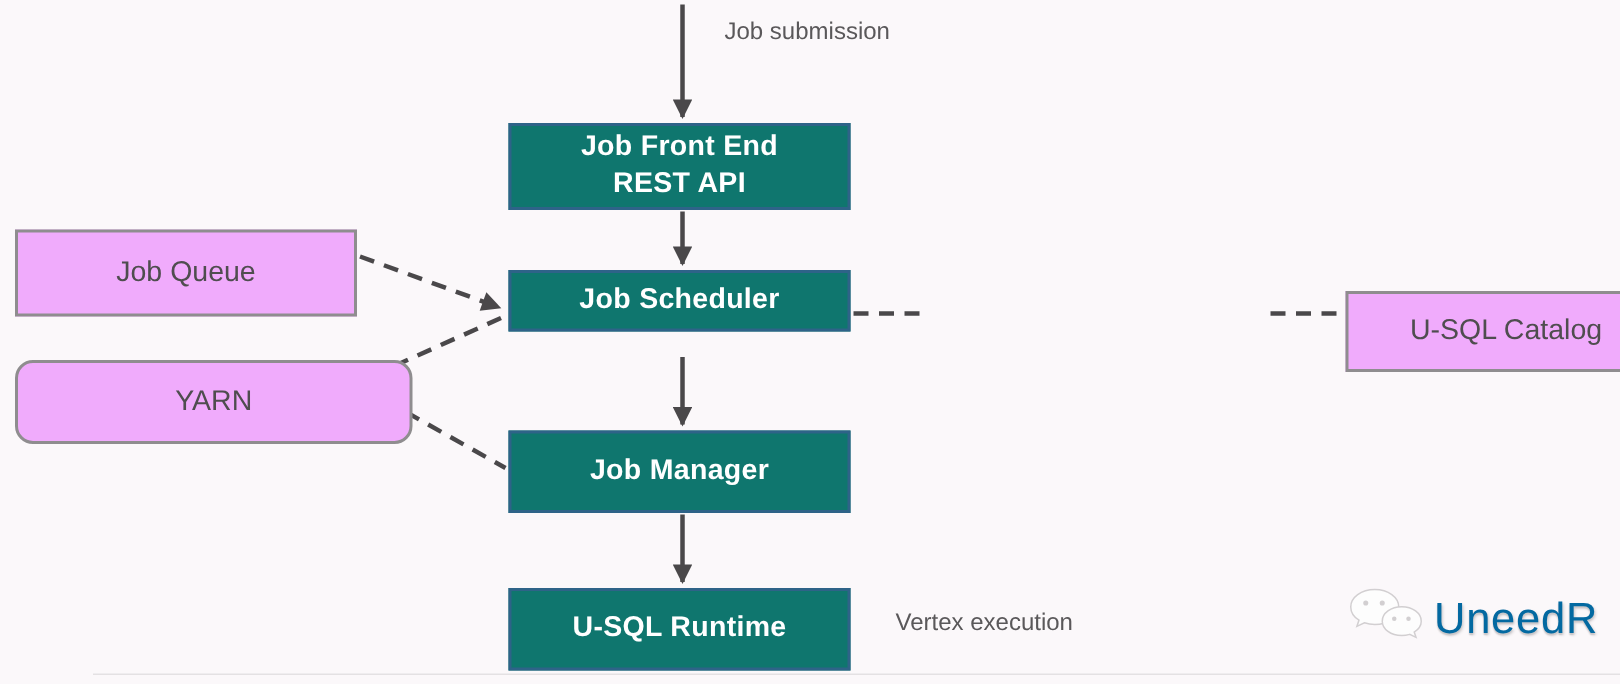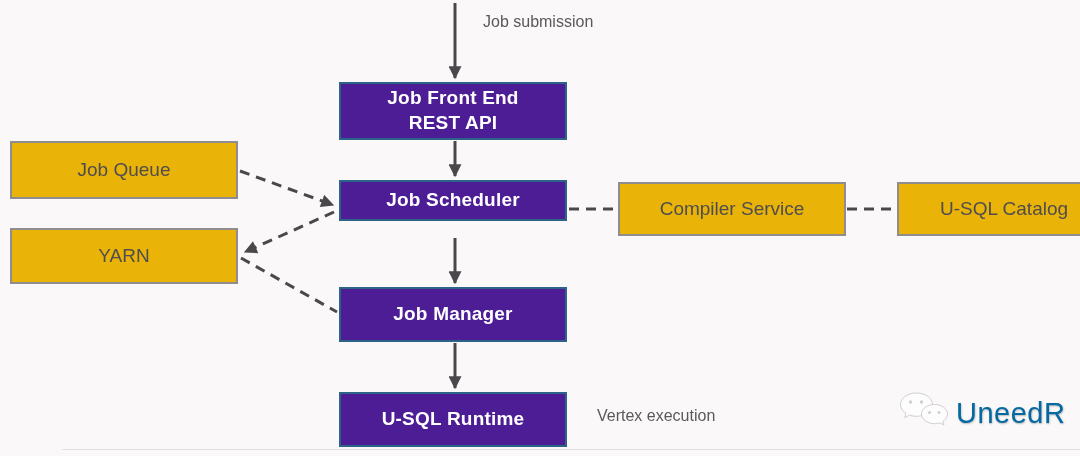--- a/index.html
+++ b/index.html
@@ -25,43 +25,44 @@
     position: absolute;
     display: flex;
     flex-direction: column;
     align-items: center;
     justify-content: center;
     text-align: center;
     line-height: 1.3;
   }
 
   .node.blue {
-    background: #4c1d95;
+    background: #0f766e;
     border: 2px solid #2e6388;
     color: #ffffff;
     font-weight: bold;
     font-size: 19px;
     letter-spacing: 0.2px;
   }
 
   .node.plain {
-    background: #eab308;
+    background: #f0abfc;
     border: 2px solid #8f8d8f;
     color: #4f4d4f;
     font-weight: normal;
     font-size: 19px;
+    margin-top: 12px;
   }
 
   
   .n-frontend  { left: 339px; top:  82px; width: 228px; height: 58px; }
   .n-scheduler { left: 339px; top: 180px; width: 228px; height: 41px; }
   .n-manager   { left: 339px; top: 287px; width: 228px; height: 55px; }
   .n-runtime   { left: 339px; top: 392px; width: 228px; height: 55px; }
   .n-queue     { left:  10px; top: 141px; width: 228px; height: 58px; }
-  .n-yarn      { left:  10px; top: 228px; width: 228px; height: 56px; }
+  .n-yarn      { left:  10px; top: 228px; width: 265px; height: 56px; border-radius: 12px; }
   .n-compiler  { left: 618px; top: 182px; width: 228px; height: 54px; }
   .n-catalog   { left: 897px; top: 182px; width: 214px; height: 54px; }
 
   .annotation {
     position: absolute;
     color: #5a585a;
     font-size: 16px;
     white-space: nowrap;
   }
   .a-submission { left: 483px; top:  13px; }
@@ -130,23 +131,20 @@
   <div class="node blue n-runtime">
     <span>U-SQL Runtime</span>
   </div>
 
   <div class="node plain n-queue">
     <span>Job Queue</span>
   </div>
   <div class="node plain n-yarn">
     <span>YARN</span>
   </div>
-  <div class="node plain n-compiler">
-    <span>Compiler Service</span>
-  </div>
   <div class="node plain n-catalog">
     <span>U-SQL Catalog</span>
   </div>
 
   <div class="watermark">
     <span class="wm-icon">
       <svg width="52" height="40" viewBox="0 0 52 40">
         <g fill="#fdfdfd" stroke="#d2cfd1" stroke-width="1">
           <path d="M18.5 2 C9.5 2 2.5 7.2 2.5 13.6 C2.5 17.2 4.6 20.3 8 22.4 L6.6 26.6 L11.6 24.2 C13.7 24.9 16 25.3 18.5 25.3 C27.5 25.3 34.5 20.1 34.5 13.6 C34.5 7.2 27.5 2 18.5 2 Z"></path>
           <path d="M36.5 13.5 C29.3 13.5 23.5 17.8 23.5 23.1 C23.5 28.4 29.3 32.7 36.5 32.7 C38.4 32.7 40.2 32.4 41.8 31.9 L46 33.9 L44.8 30.4 C47.6 28.6 49.5 26 49.5 23.1 C49.5 17.8 43.7 13.5 36.5 13.5 Z"></path>

